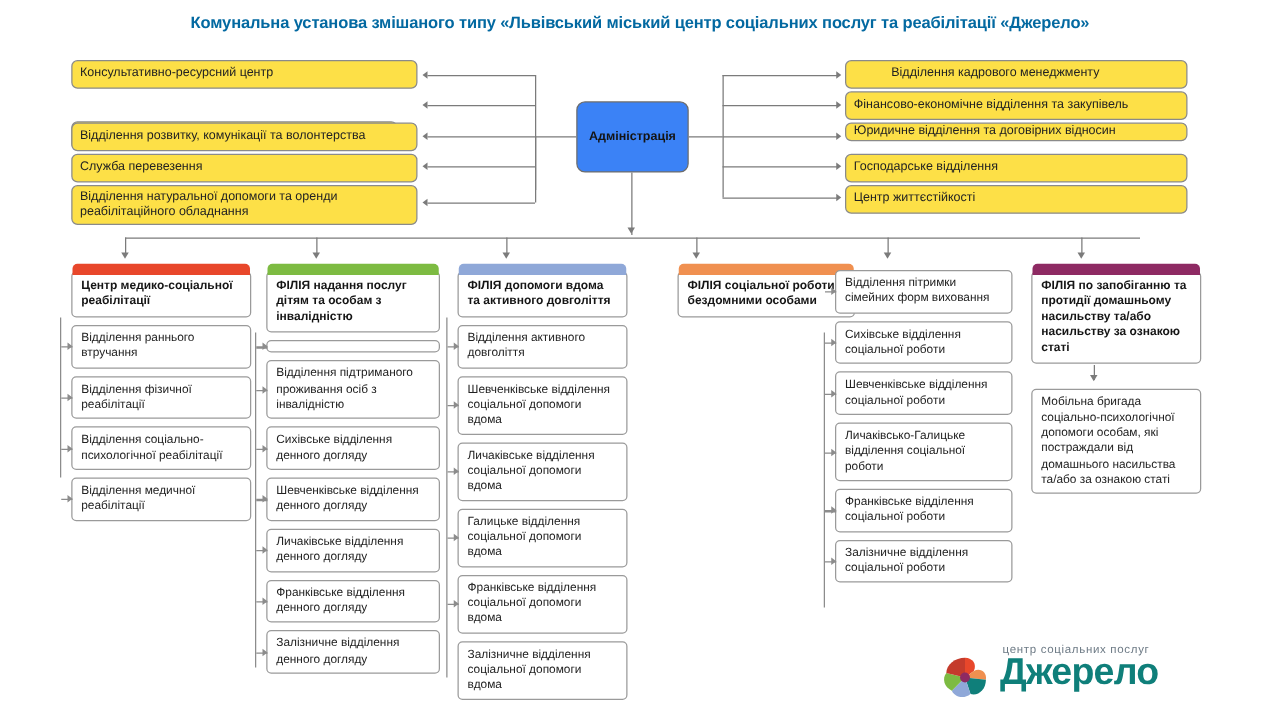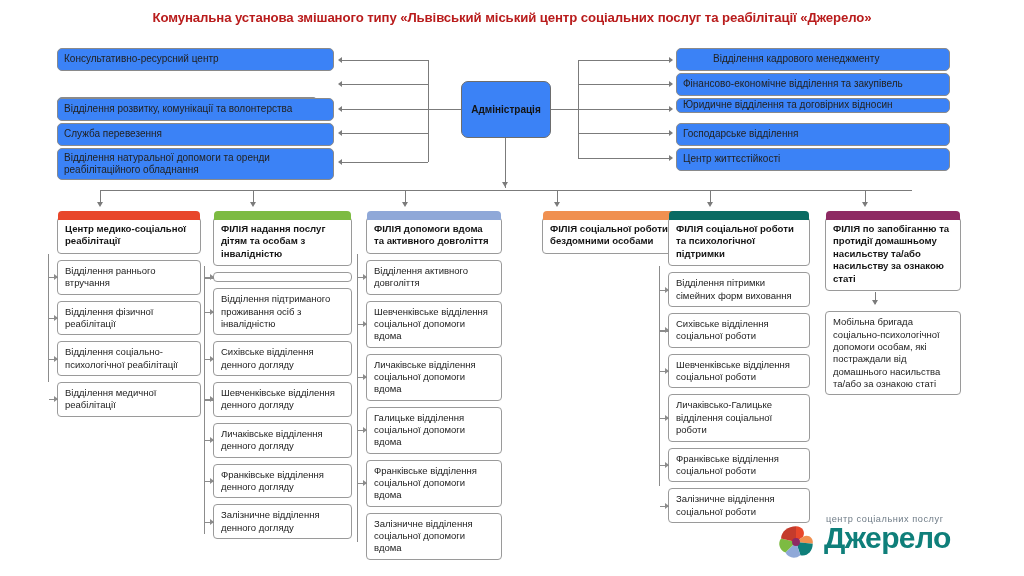--- a/index.html
+++ b/index.html
@@ -8,26 +8,26 @@
     background: #ffffff;
     font-family: "Liberation Sans", "DejaVu Sans", sans-serif;
     overflow: hidden;
   }
   #page { position: relative; width: 1024px; height: 576px; }
 
   
   .title {
     position: absolute; left: 112px; top: 8px; width: 800px;
     text-align: center; font-size: 13.2px; font-weight: bold;
-    color: #b91c1c; line-height: 1.45; letter-spacing: -0.1px;
+    color: #0369a1; line-height: 1.45; letter-spacing: -0.1px;
   }
 
   
   .box {
-    position: absolute; background: #3b82f6;
+    position: absolute; background: #fde047;
     border: 1.2px solid #8a8a8a; border-radius: 5px;
     font-size: 9.9px; color: #222; line-height: 1.25;
     padding: 4px 6px; display: flex; align-items: center;
   }
 
   
   .wing { font-size: 10px; }
 
   
   .admin {
@@ -65,21 +65,21 @@
     font-size: 9.5px; color: #222; line-height: 1.3;
     padding: 4px 6px 4px 7px; margin-top: 6px;
   }
   .col-trunk { position: absolute; width: 1.1px; background: #8c8c8c; left: -9px; }
   .item-stub { position: absolute; left: -9px; width: 9px; height: 1.1px; background: #8c8c8c; top: 50%; }
   .item-arw { position: absolute; left: -4px; top: 50%; margin-top: -3px;
     width: 0; height: 0; border-top: 3px solid transparent;
     border-bottom: 3px solid transparent; border-left: 4px solid #8c8c8c; }
 
   
-  .logo { position: absolute; left: 774px; top: 512px; width: 180px; height: 56px; text-decoration: underline; }
+  .logo { position: absolute; left: 750px; top: 512px; width: 180px; height: 56px; text-decoration: underline; }
   .logo-tag {
     position: absolute; left: 52px; top: 2px;
     font-size: 9.2px; color: #6e7b86; letter-spacing: 0.55px;
   }
   .logo-word {
     position: absolute; left: 50px; top: 11px;
     font-size: 30px; font-weight: bold; color: #0f7f7a;
     letter-spacing: -0.6px; line-height: 1;
   }
   .logo-mark { position: absolute; left: 0px; top: 8px; width: 44px; height: 44px; }
@@ -247,24 +247,20 @@
   </div>
 
   <div class="col" style="left:514px; width:142px;margin-left:28px;">
     <div class="col-head">
       <div class="accent" style="background:#F09050;"></div>
       <span>ФІЛІЯ соціальної роботи з бездомними особами</span>
     </div>
   </div>
 
   <div class="col" style="left:668px; width:142px;">
-    <div class="col-head">
-      <div class="accent" style="background:#0A6B63;"></div>
-      <span>ФІЛІЯ соціальної роботи та психологічної підтримки</span>
-    </div>
     <div class="col-trunk" style="top:56px; height:220px;"></div>
     <div class="col-item">
       <div class="item-stub"></div><div class="item-arw"></div>
       <span>Відділення пітримки сімейних форм виховання</span></div>
     <div class="col-item">
       <div class="item-stub"></div><div class="item-arw"></div>
       <span>Сихівське відділення соціальної роботи</span></div>
     <div class="col-item">
       <div class="item-stub"></div><div class="item-arw"></div>
       <span>Шевченківське відділення соціальної роботи</span></div>

